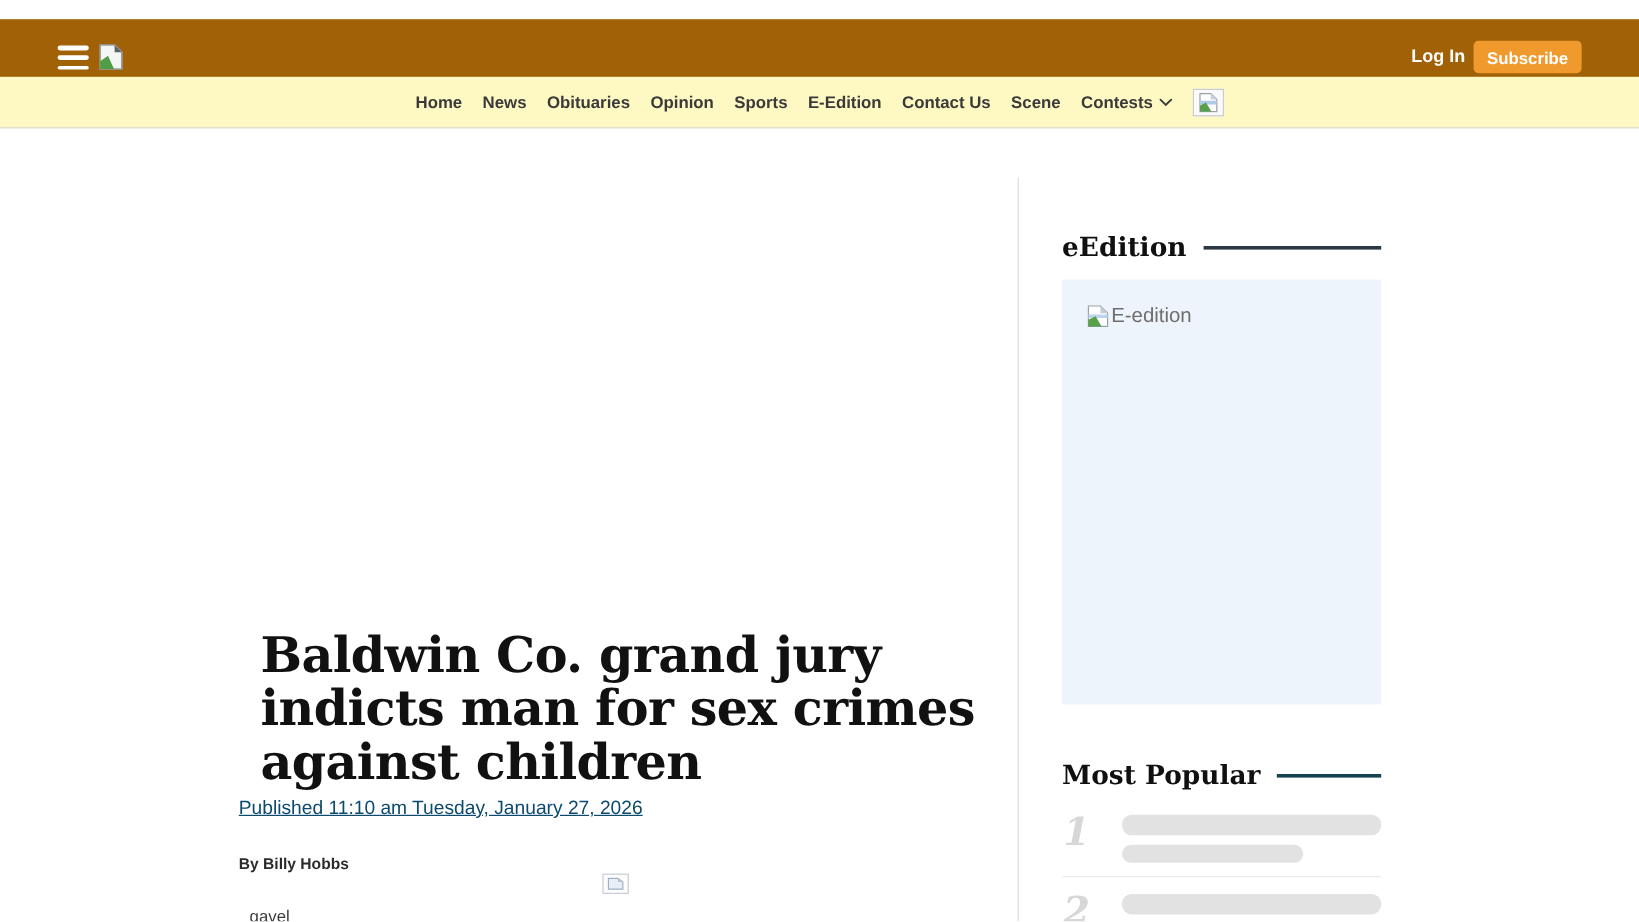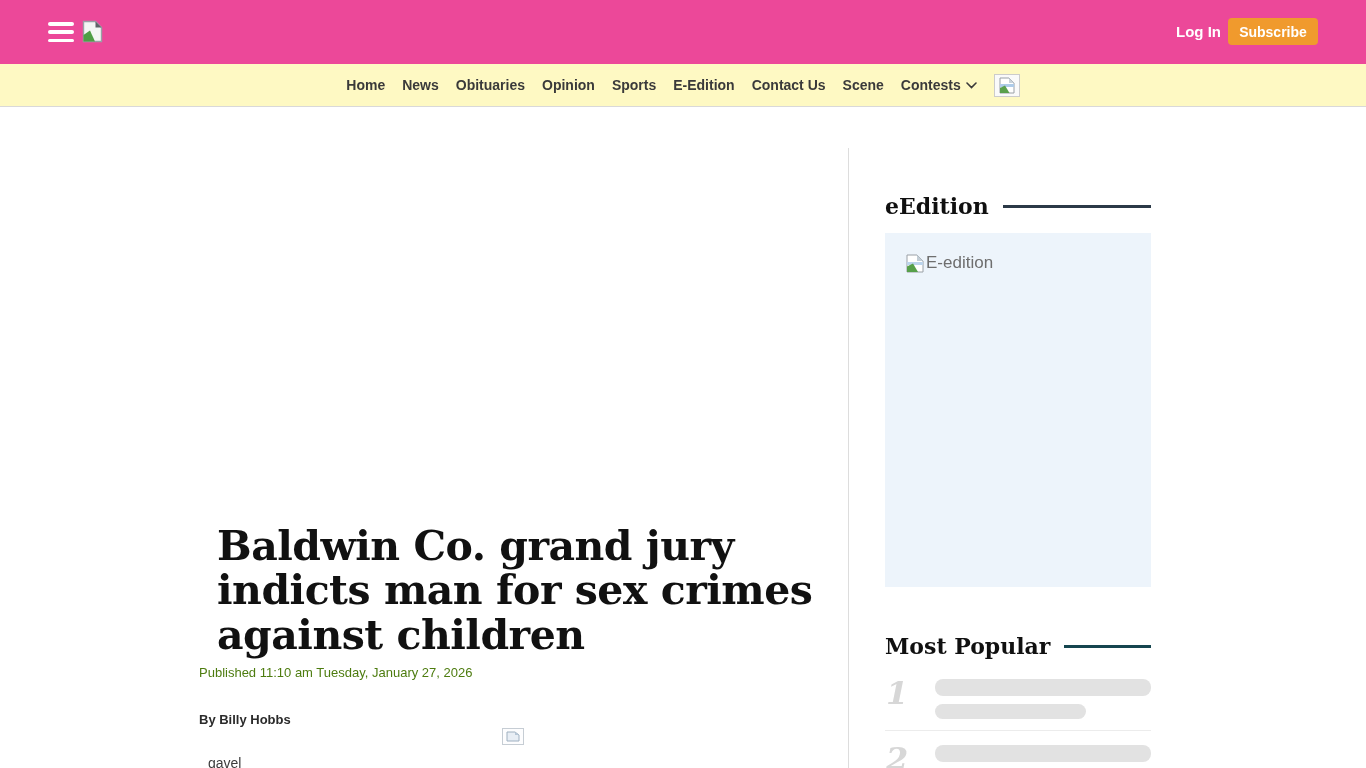--- a/index.html
+++ b/index.html
@@ -9,23 +9,23 @@
     width: 1366px;
     height: 768px;
     overflow: hidden;
     background: #ffffff;
     font-family: "Liberation Sans", sans-serif;
   }
 
   
   .topbar {
     position: absolute;
-    left: 0; top: 0;
+    left: 0; top: 16px;
     width: 1366px; height: 64px;
-    background: #ec4899;
+    background: #a16207;
   }
   .hamburger {
     position: absolute;
     left: 48px; top: 22px;
     width: 26px; height: 20px;
     cursor: pointer;
     display: flex; flex-direction: column; justify-content: space-between;
   }
   .hamburger span {
     display: block; width: 26px; height: 3.5px;
@@ -91,21 +91,21 @@
     font-family: "DejaVu Serif", "Liberation Serif", serif;
     font-weight: bold;
     font-size: 41px; line-height: 1.08;
     color: #111111;
     letter-spacing: -0.5px;
     margin-left: 32px;
   }
   .published {
     position: absolute;
     left: 199px; top: 665px;
-    font-size: 13px; color: #4d7c0f;
+    font-size: 16px; color: #0c4a6e; text-decoration: underline;
   }
   .byline {
     position: absolute;
     left: 199px; top: 712px;
     font-size: 13px; font-weight: bold; color: #2b2b2b;
   }
   .article-img-broken {
     position: absolute;
     left: 502px; top: 728px;
     width: 22px; height: 17px;

